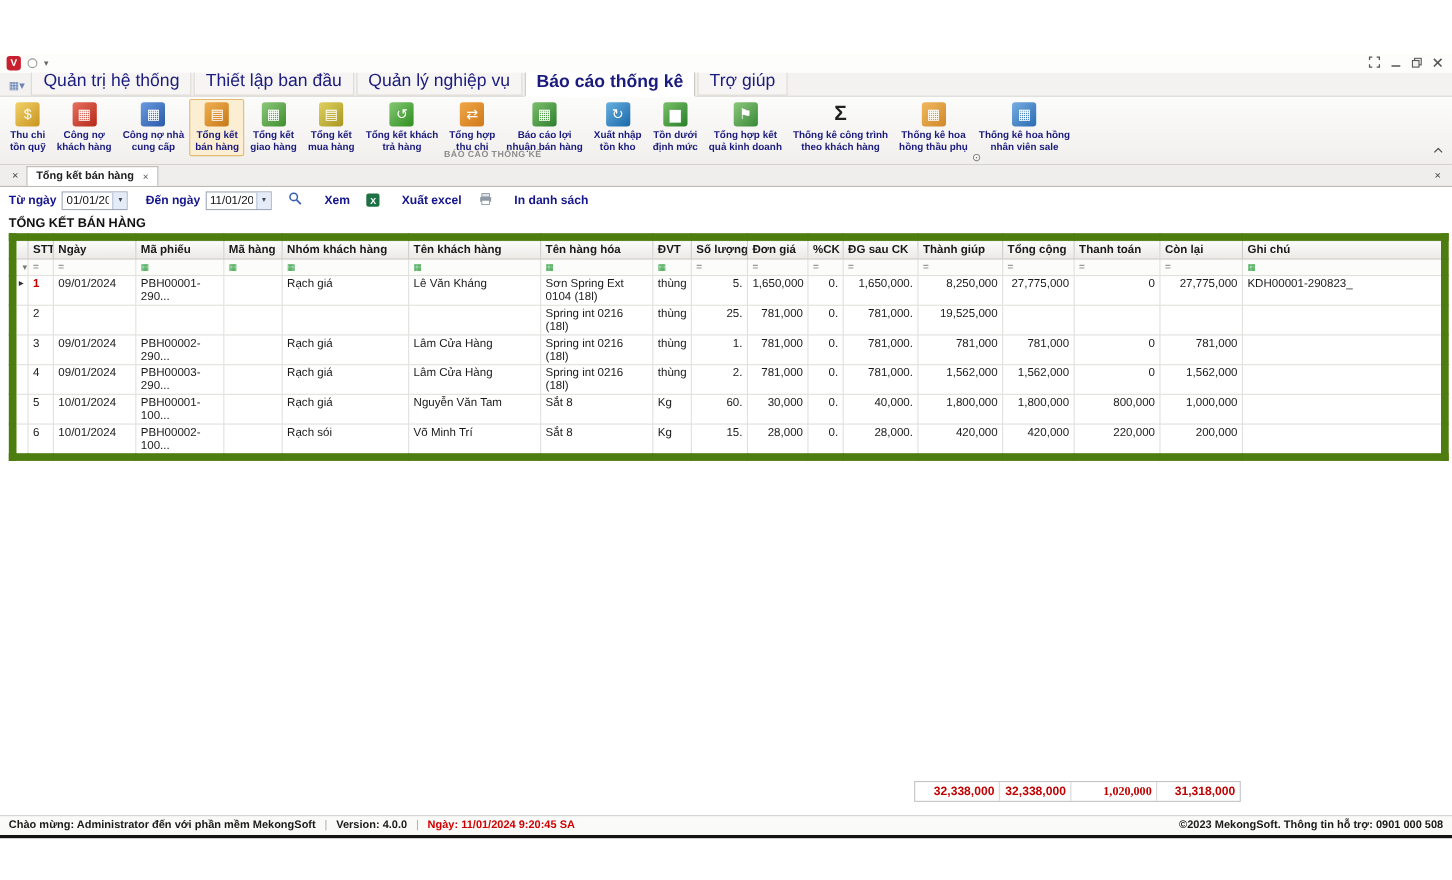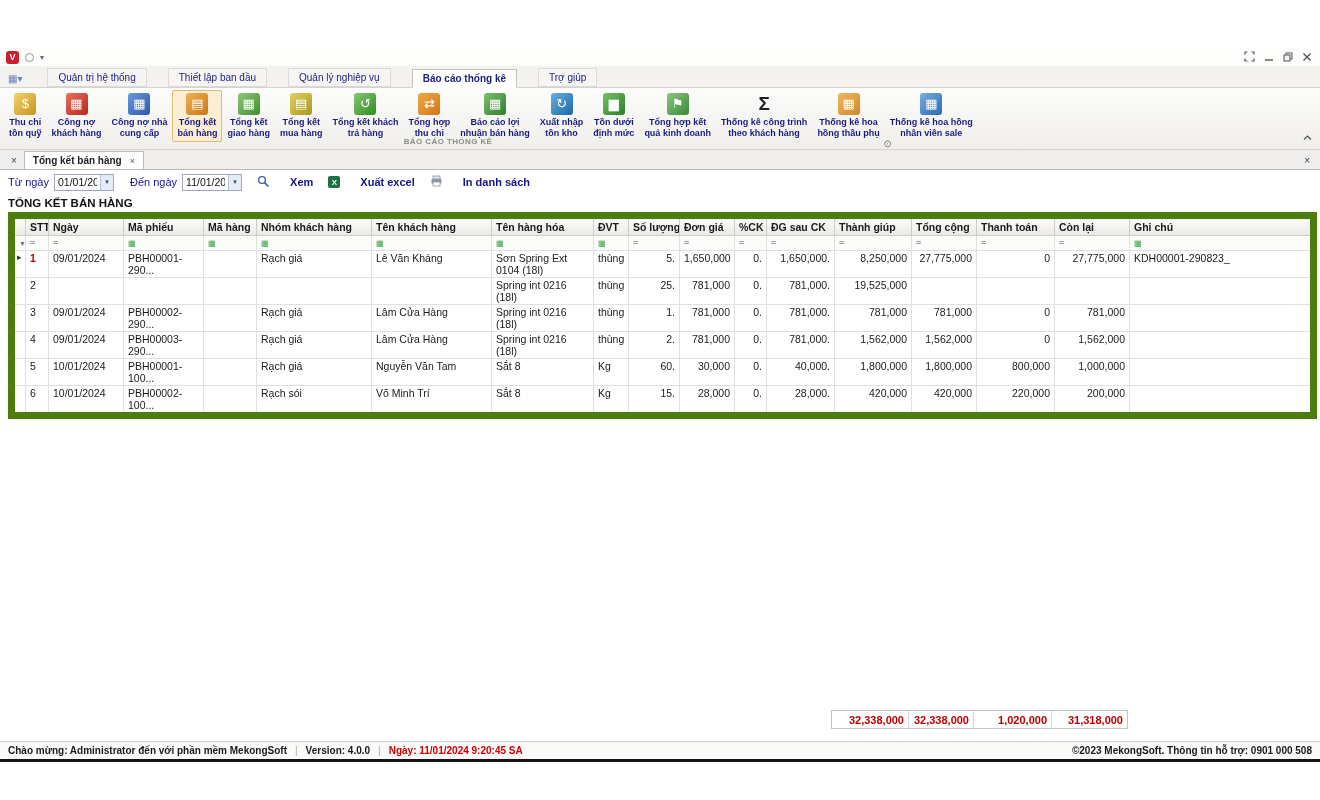--- a/index.html
+++ b/index.html
@@ -14,21 +14,21 @@
 .tb-caret{font-size:8px;color:#666;}
 .tb-title{position:absolute;left:0;right:0;text-align:center;font-size:11px;}
 .tb-title .main{font-weight:bold;color:#21215f;}
 .tb-title .suffix{color:#9a9a9a;font-size:10px;}
 .tb-right{position:absolute;right:8px;top:3px;display:flex;gap:9px;align-items:center;z-index:2;}
 .tb-btn{display:inline-flex;align-items:center;}
 
 .menubar{height:22px;background:#f3f2f1;border-bottom:1px solid #d6d3ce;display:flex;align-items:flex-end;padding:0 0 0 6px;}
 .menu-grid-icon{font-size:10px;color:#6a84b4;padding:0 6px 3px 2px;}
 #menu-tabs{display:flex;gap:2px;align-items:flex-end;}
-.menu-tab{font-size:10px;color:#1b1b7e;padding:3px 10px;border:1px solid #ddd9d4;background:#f6f5f3;white-space:nowrap;margin-left:19px;}
+.menu-tab{font-size:16px;color:#1b1b7e;padding:3px 10px;border:1px solid #ddd9d4;background:#f6f5f3;white-space:nowrap;}
 .menu-tab.active{background:#fff;border:1px solid #c6c3be;border-bottom:1px solid #fff;margin-bottom:-1px;font-weight:bold;}
 
 .ribbon{height:62px;background:linear-gradient(#fcfcfb,#f1efec);border-bottom:1px solid #d6d3ce;position:relative;}
 .ribbon-items{display:flex;align-items:flex-start;padding:2px 0 0 4px;height:48px;}
 .ribbon-item{display:flex;flex-direction:column;align-items:center;gap:2px;padding:2px 4px;border:1px solid transparent;border-radius:2px;}
 .ribbon-item.selected{background:#fbeed2;border-color:#e2bc72;}
 .ribbon-ic{width:22px;height:22px;border-radius:3px;color:#fff;font-size:13px;line-height:22px;text-align:center;flex:0 0 auto;}
 .ribbon-ic.plain{background:transparent;color:#222;font-size:19px;font-weight:bold;}
 .ribbon-label{font-size:9px;font-weight:bold;color:#1b1b7e;text-align:center;white-space:pre-line;line-height:1.2;}
 .ribbon-footer{position:absolute;bottom:1px;left:4px;width:888px;text-align:center;}
@@ -36,21 +36,21 @@
 .launcher{position:absolute;right:0;bottom:-1px;font-size:10px;color:#777;}
 .collapse{position:absolute;right:8px;bottom:4px;}
 
 .doctabs{height:20px;background:#f0eeec;border-bottom:1px solid #bdbab5;display:flex;align-items:flex-end;padding:0 4px;}
 .dt-close{font-size:10px;color:#444;padding:0 7px 3px;}
 .doctab{height:18px;background:#fff;border:1px solid #bdbab5;border-bottom:none;display:flex;align-items:center;gap:8px;padding:0 8px;font-size:10px;font-weight:bold;color:#222;}
 .doctab .x{font-size:9px;color:#555;font-weight:normal;}
 .dt-close-right{margin-left:auto;font-size:10px;color:#444;padding:0 6px 3px;}
 
 .filterbar{height:24px;display:flex;align-items:center;gap:5px;padding:0 8px;}
-.flabel{font-size:11px;font-weight:normal;color:#14148c;}
+.flabel{font-size:11px;font-weight:bold;color:#14148c;}
 .combo{width:60px;height:17px;border:1px solid #a0a8b8;display:flex;align-items:center;background:#fff;}
 .combo input{flex:1;min-width:0;border:none;outline:none;font-size:10.5px;padding:0 3px;font-family:inherit;color:#111;background:transparent;}
 .combo .arrow{width:13px;height:100%;background:#e4ecf8;border-left:1px solid #b8c4d8;font-size:7px;color:#445;display:flex;align-items:center;justify-content:center;}
 .fbtn{display:flex;align-items:center;gap:20px;font-size:11px;font-weight:bold;color:#14148c;margin-left:10px;cursor:default;}
 .excel-ic{width:12px;height:12px;background:#1e7145;color:#fff;font-size:8px;font-weight:bold;display:flex;align-items:center;justify-content:center;border-radius:2px;}
 .gap{width:6px;}
 
 .report-title{font-size:11.5px;font-weight:bold;padding:3px 0 2px 8px;height:18px;color:#111;}
 table.grid{margin-left:8px;border-collapse:collapse;table-layout:fixed;width:1302px;font-size:10.5px;border:7px solid #4d7c0f;}
 .grid th{background:linear-gradient(#fbfbfa,#ebe9e6);border:1px solid #cfccc7;font-size:10.5px;font-weight:bold;text-align:left;padding:2px 4px;height:18px;white-space:nowrap;overflow:hidden;}
@@ -433,21 +433,21 @@
           <td class="num">220,000</td>
           <td class="num">200,000</td>
           <td></td>
         </tr>
       </tbody>
   </table>
 
   <div class="summary" id="summary-row">
       <div class="scell" style="width: 77px;">32,338,000</div>
       <div class="scell" style="width: 65px;">32,338,000</div>
-      <div class="scell" style="width: 78px;">1,020,000</div>
+      <div class="scell" style="width: 78px; font-family: Liberation Serif, serif;">1,020,000</div>
       <div class="scell" style="width: 75px;">31,318,000</div>
     </div>
 
   <div class="statusbar">
     <span>Chào mừng: Administrator đến với phần mềm MekongSoft</span>
     <span class="sb-sep">|</span>
     <span>Version: 4.0.0</span>
     <span class="sb-sep">|</span>
     <span class="sb-date">Ngày: 11/01/2024 9:20:45 SA</span>
     <span class="sb-right">©2023 MekongSoft. Thông tin hỗ trợ: 0901 000 508</span>

